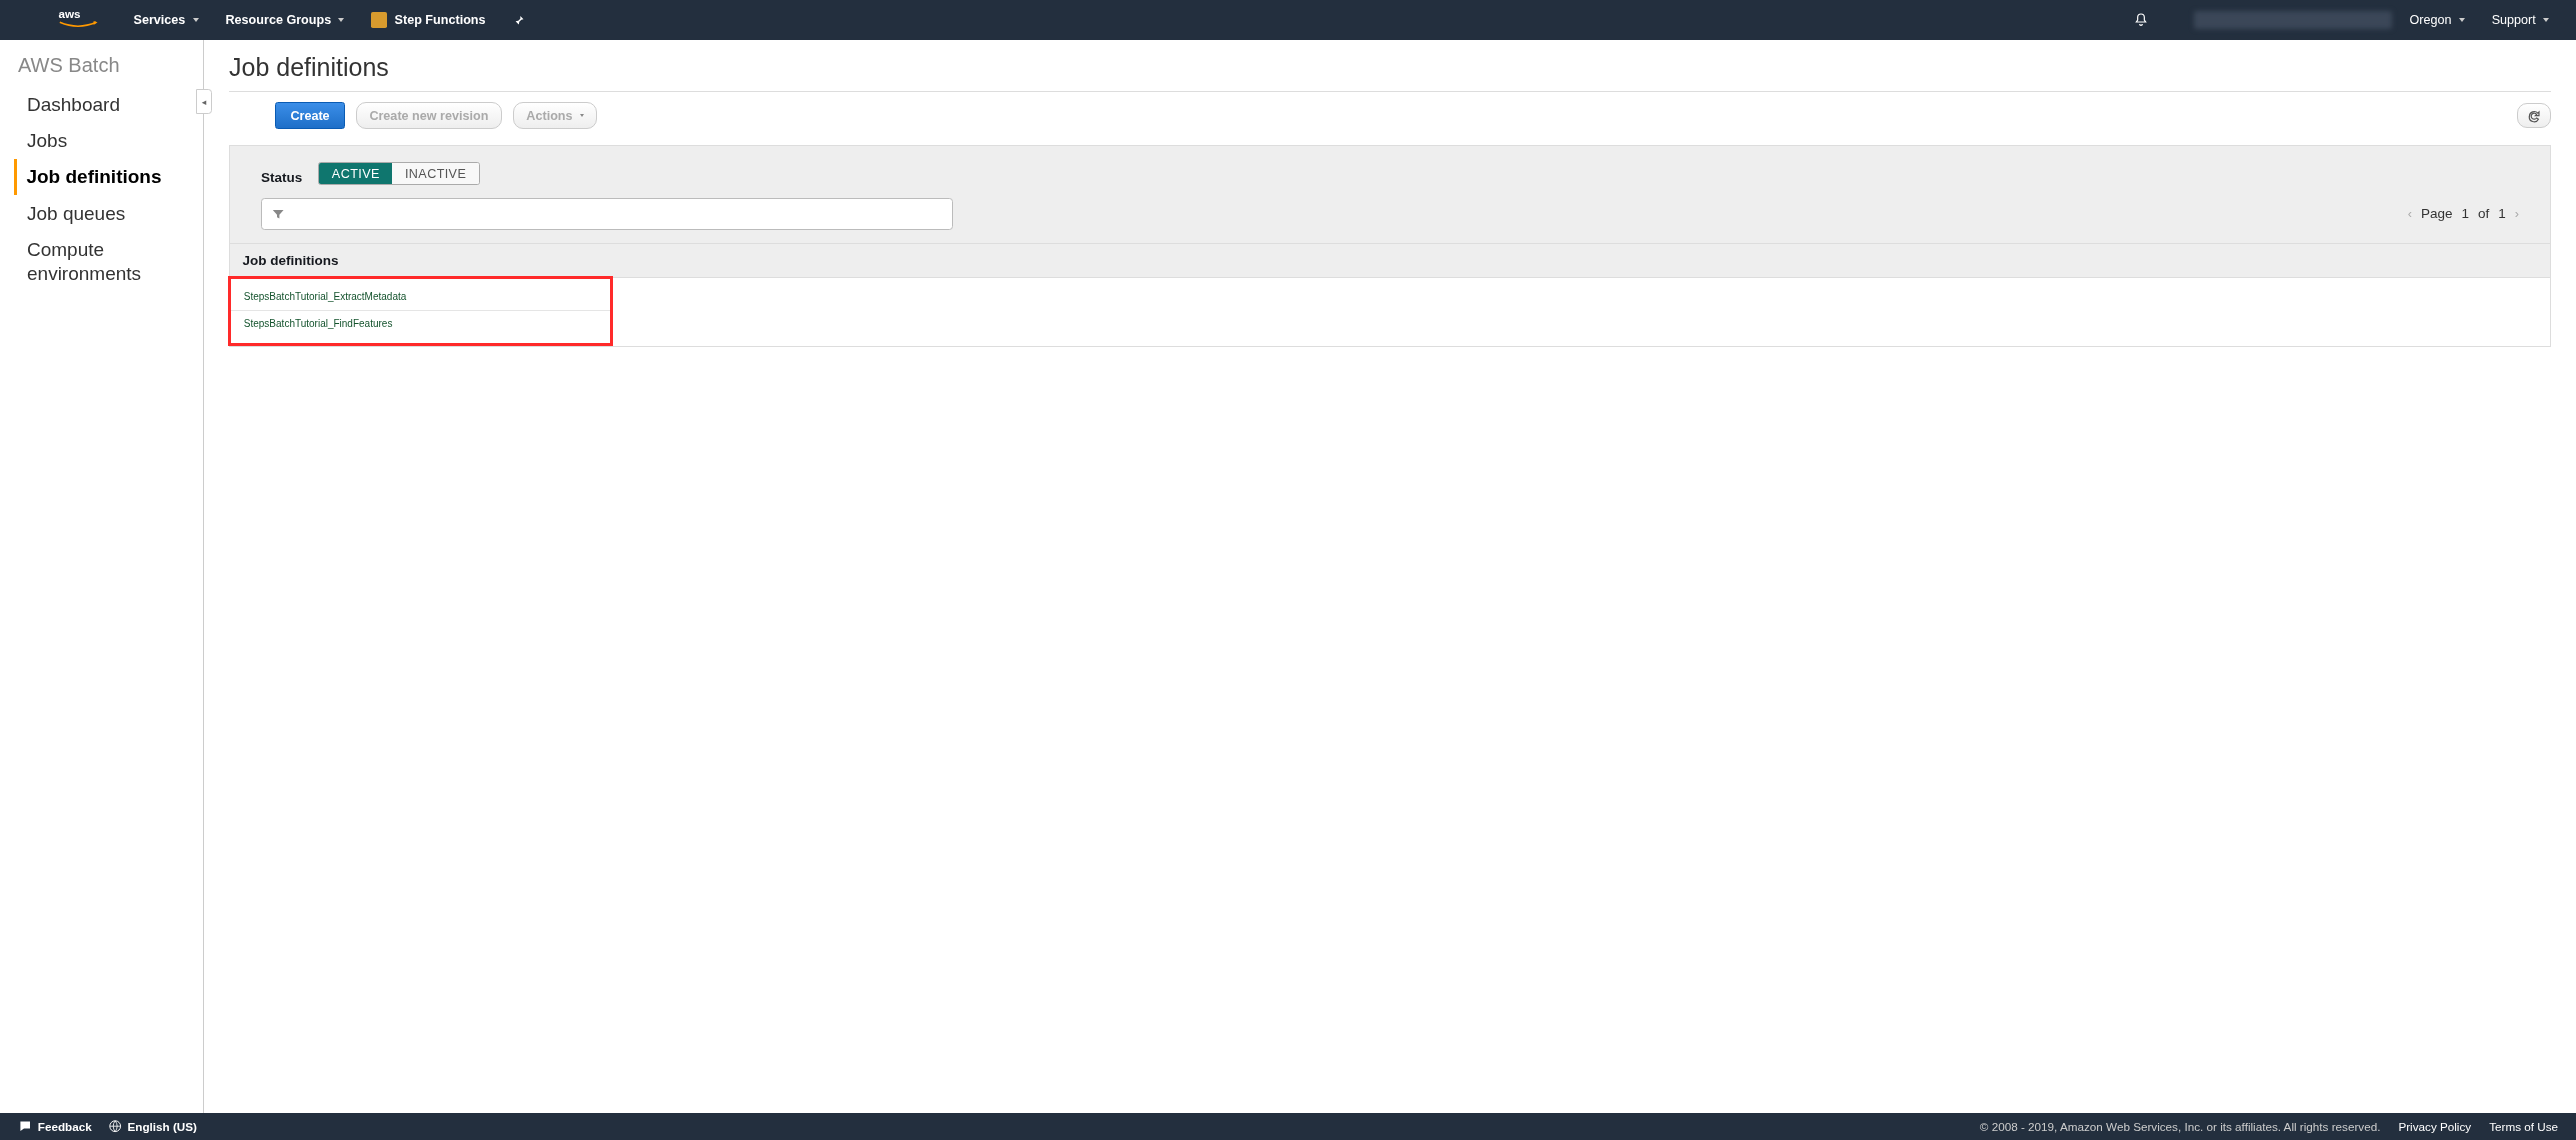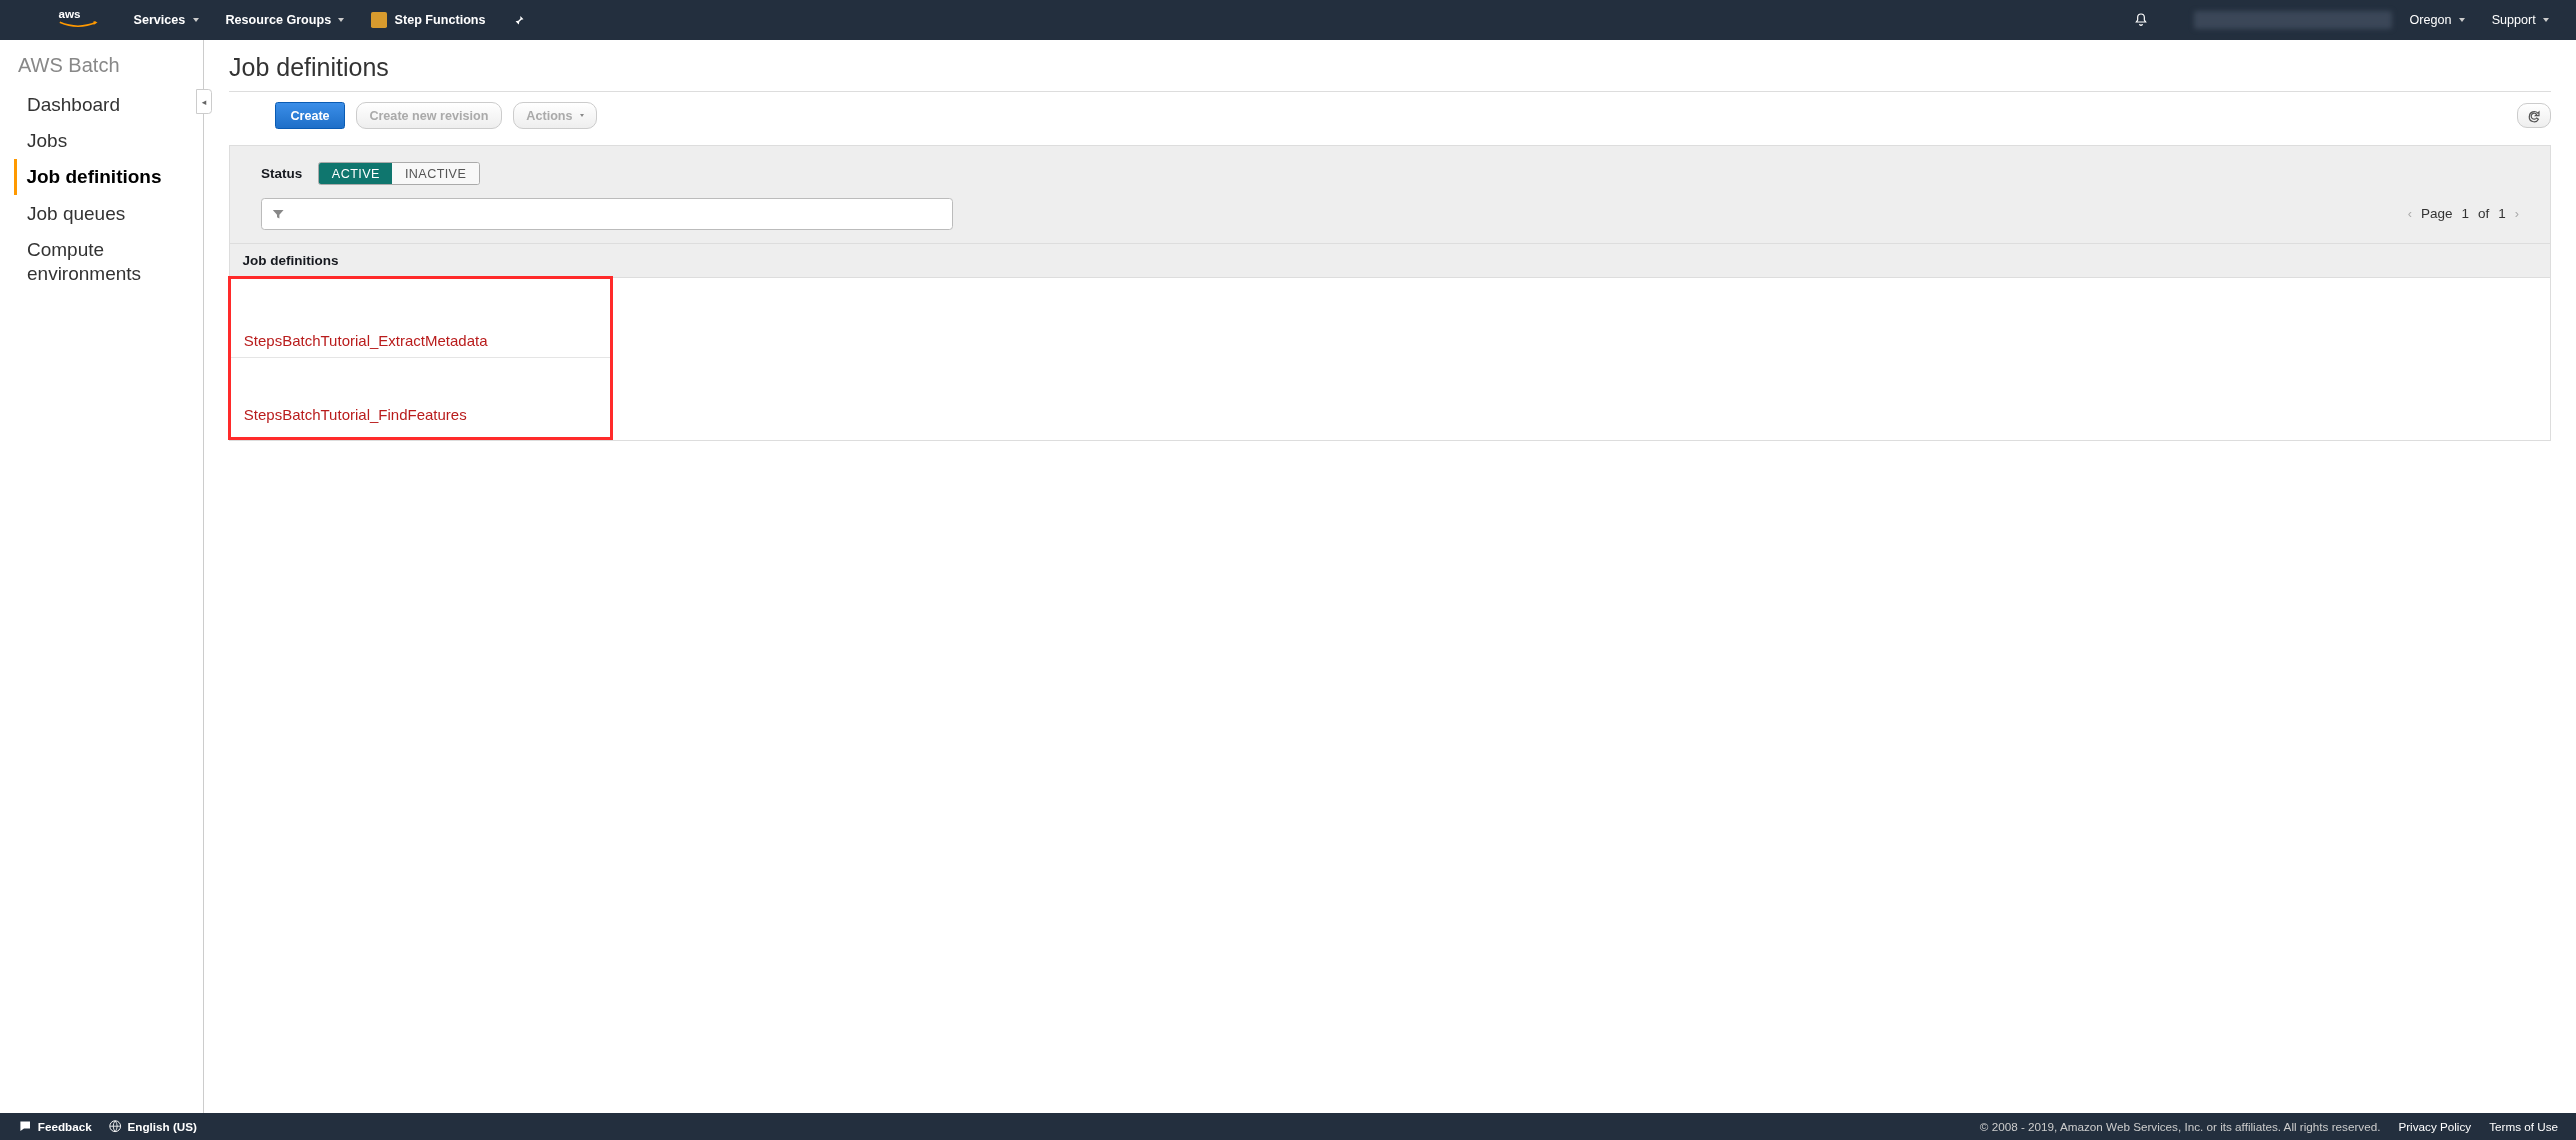--- a/index.html
+++ b/index.html
@@ -156,21 +156,21 @@
   .panel {
     border: 0.9px solid #ddd;
   }
   .panel-top {
     background: #eee;
     padding: 16px 31px 12.6px 31px;
     border-bottom: 0.9px solid #ddd;
   }
   .status-row {
     display:flex;
-    align-items:center;
+    align-items:flex-end;
     gap: 16px;
     margin-bottom: 12.6px;
   }
   .status-label { font-weight:700; font-size:13.5px; }
   .toggle {
     display:flex;
     border:0.9px solid #aaa;
     border-radius:2.7px;
     overflow:hidden;
   }
@@ -217,24 +217,23 @@
   }
   .highlight-box {
     border: 3.6px solid #ff2a2a;
     border-top: 3.6px solid #ff2a2a;
     margin: -1.8px 0 0 -1.8px;
     width: 385px;
   }
   .row {
     padding: 7.2px 12.6px;
     border-bottom: 0.9px solid #e5e5e5;
-    color: #b91c1c;
-    font-size:15px;
-    cursor:pointer;
-    margin-top:41px;
+    color: #14532d;
+    font-size:10px;
+    cursor:pointer;
   }
   .row:last-child { border-bottom:none; padding-bottom: 14.4px;}
   .row.first { padding-top: 12.6px; }
   
   .footer {
     background:#232f3e;
     color:#ccc;
     height:27px;
     display:flex;
     align-items:center;

